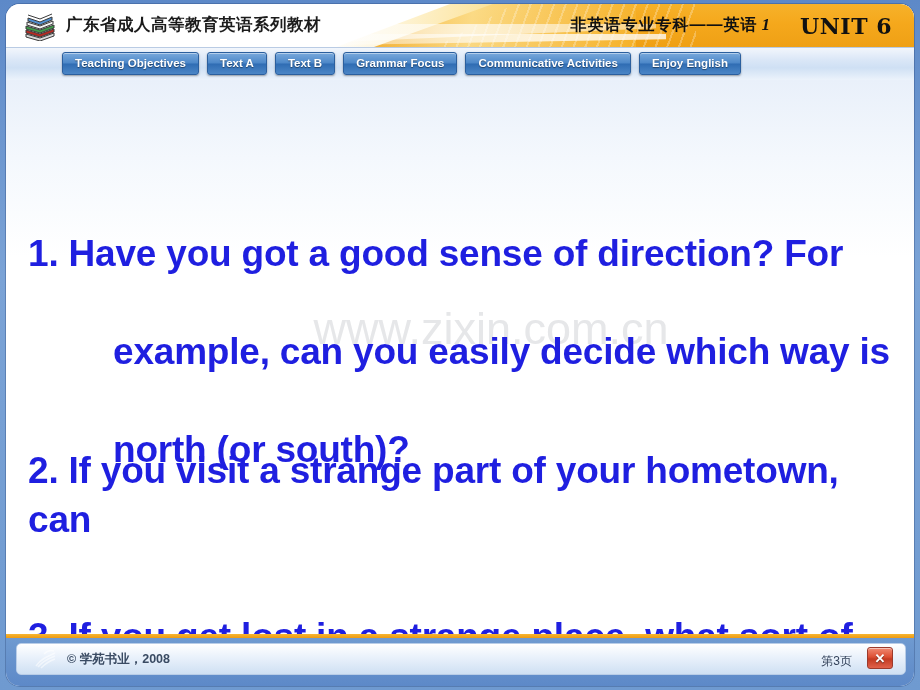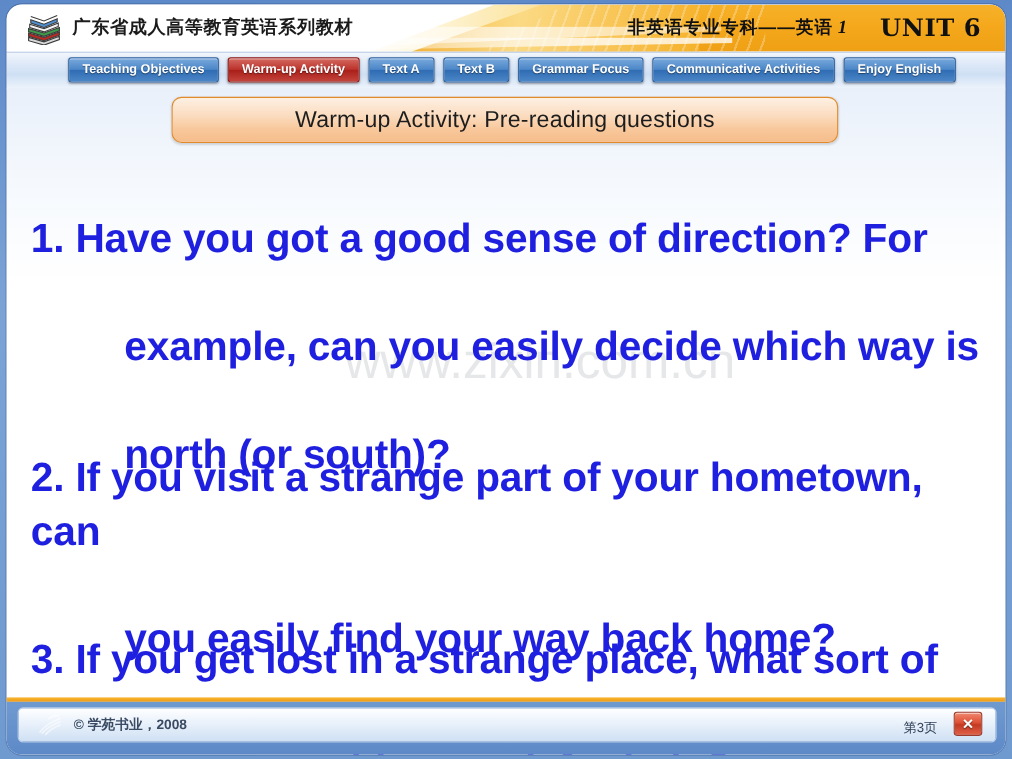--- a/index.html
+++ b/index.html
@@ -218,21 +218,21 @@
     left: 22px;
     width: 864px;
     color: #1f1fe0;
     font-weight: bold;
     font-size: 37px;
     line-height: 49px;
     font-stretch: condensed;
     white-space: pre-line;
     letter-spacing: -0.2px;
   }
-  .qblock .hang { display: block; }
+  .qblock .hang { display: block; margin-top: 37px; }
   .qblock .ind  { display: block; padding-left: 85px; }
 
   #q1 { top: 63px; }
   #q2 { top: 280px; }
   #q3 { top: 446px; }
 
   
   #orange-rule {
     position: absolute;
     left: 0; top: 630px;
@@ -320,46 +320,41 @@
       <div id="course-title">
         <span>非英语专业专科——英语</span><span class="num">1</span>
       </div>
 
       <div id="unit-label">UNIT 6</div>
     </div>
 
     <div id="navbar">
       <div class="navrow" id="navrow">
           <div class="navbtn">Teaching Objectives</div>
-          <div class="navbtn active">Warm-up Activity</div>
           <div class="navbtn">Text A</div>
           <div class="navbtn">Text B</div>
           <div class="navbtn">Grammar Focus</div>
           <div class="navbtn">Communicative Activities</div>
           <div class="navbtn">Enjoy English</div>
         </div>
     </div>
 
     <div id="content">
 
-      <div id="title-banner">
-        <div id="title-banner-text">Warm-up Activity: Pre-reading questions</div>
-      </div>
 
       <div id="watermark">www.zixin.com.cn</div>
 
       <div class="qblock" id="q1">
         <span class="hang">1. Have you got a good sense of direction? For</span>
         <span class="ind">example, can you easily decide which way is</span>
         <span class="ind">north (or south)?</span>
       </div>
 
       <div class="qblock" id="q2">
         <span class="hang">2. If you visit a strange part of your hometown, can</span>
-        <span class="ind">you easily find your way back home?</span>
       </div>
 
       <div class="qblock" id="q3">
         <span class="hang">3. If you get lost in a strange place, what sort of</span>
         <span class="ind">person would you ask for help?</span>
       </div>
 
     </div>
 
     <div id="orange-rule"></div>

